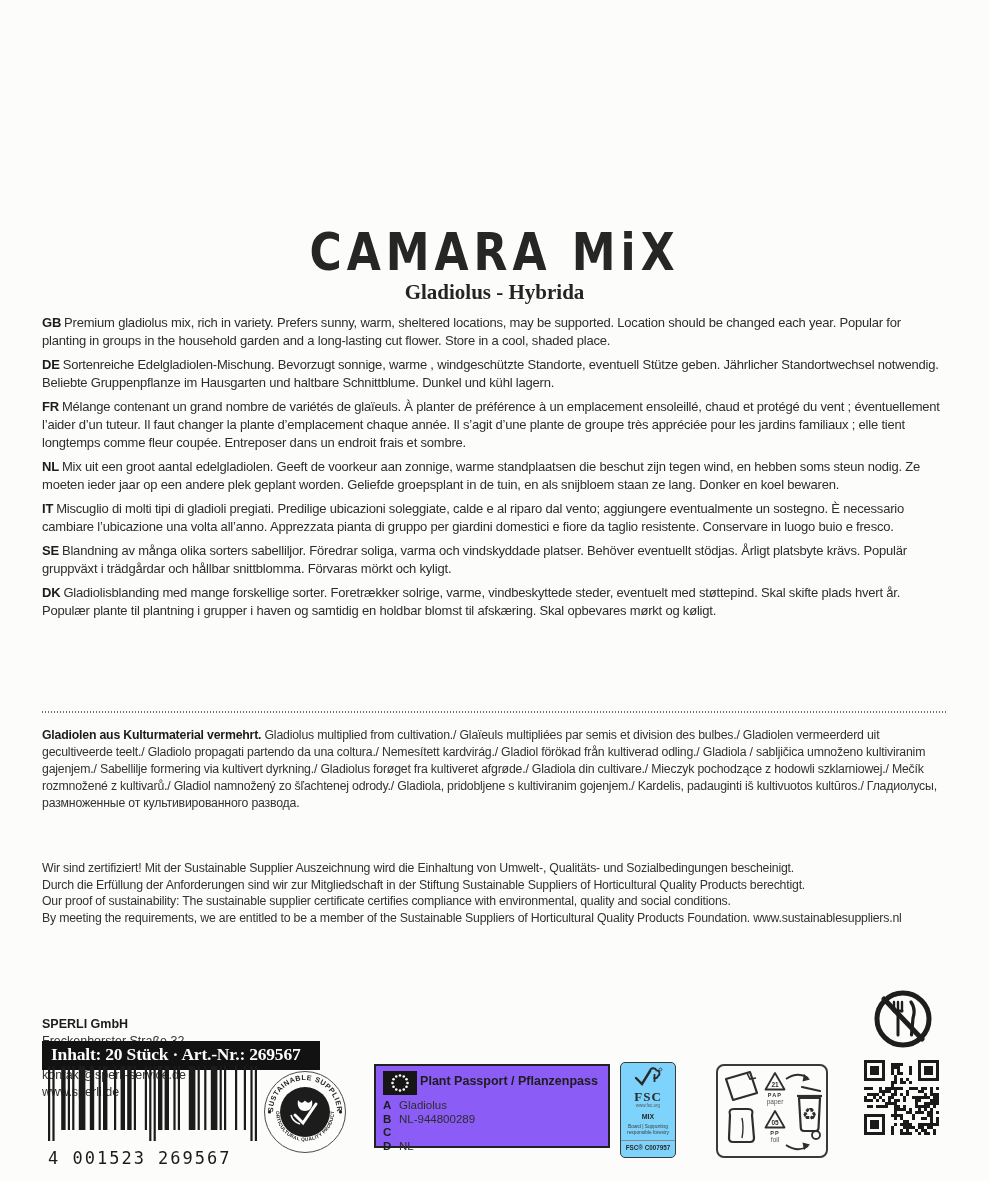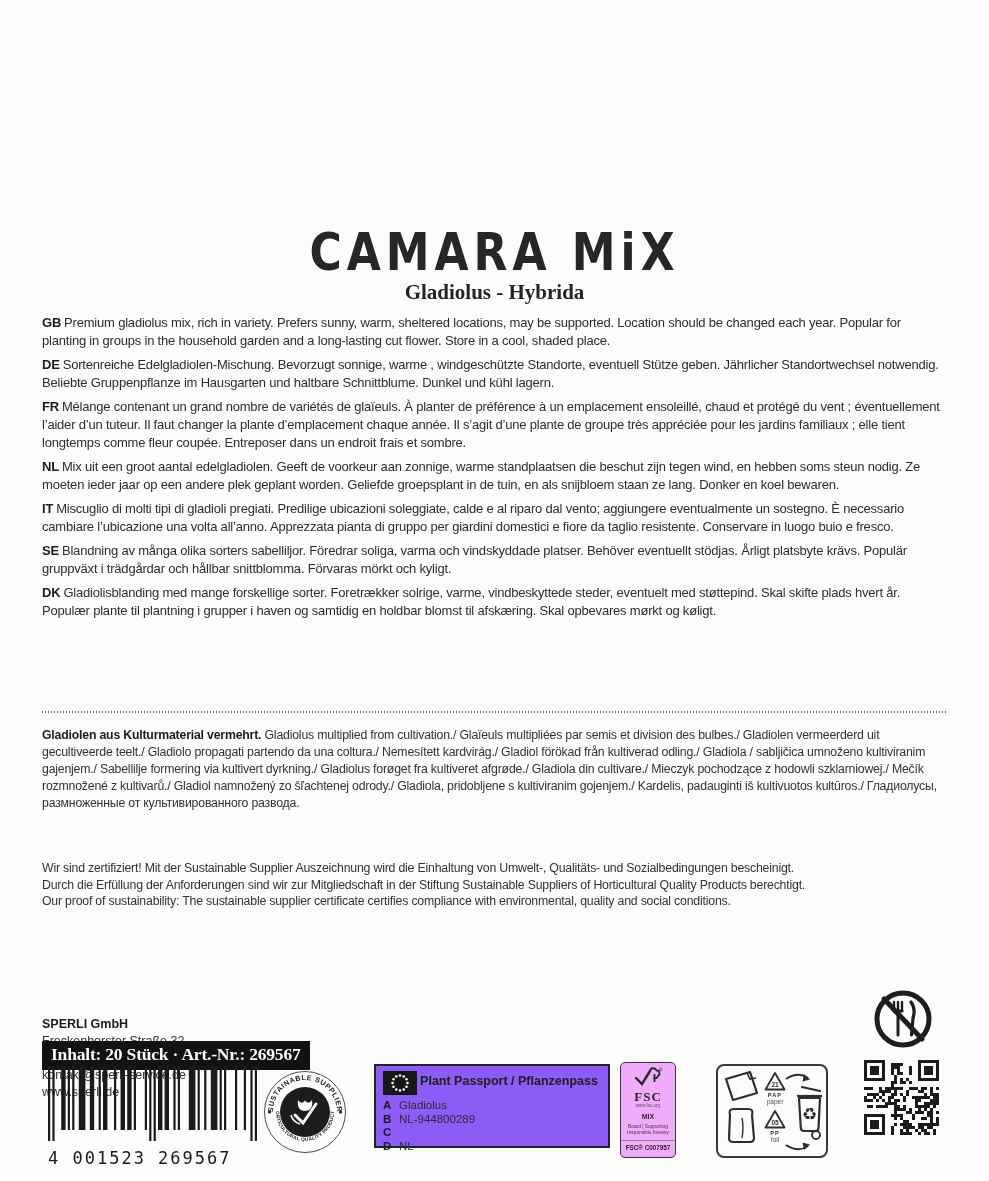--- a/index.html
+++ b/index.html
@@ -45,21 +45,21 @@
     font-size:12.3px; line-height:16.5px; letter-spacing:-0.2px; color:#333331;
   }
   
   .company{position:absolute; top:1016px; left:42px; font-size:12.5px; line-height:17px; color:#333331;}
   .company .name{font-weight:700; color:#1c1c1a;}
   
   .content-badge{
     position:absolute; top:1041px; left:42px;
     background:#121212; color:#fbfbf9;
     font-family:"Liberation Serif", serif; font-weight:700; font-size:17.5px;
-    letter-spacing:-0.2px; padding:3px 9px 5px 9px;
+    letter-spacing:-0.2px; padding:3px 19px 5px 9px;
   }
   
   .barcode{position:absolute; left:48px; top:1066px; width:230px;}
   .barcode-digits{
     margin-top:2px; font-family:"DejaVu Sans Mono", monospace;
     font-size:17px; letter-spacing:2px; color:#1b1b1b; white-space:pre;
   }
   .stamp{position:absolute; left:263px; top:1070px;}
   .passport{
     position:absolute; left:374px; top:1064px; width:236px; height:84px;
@@ -69,21 +69,21 @@
   .passport-header{display:flex; align-items:flex-start;}
   .passport-title{
     flex:1; text-align:center; font-weight:700; font-size:12.5px; color:#1d1d1b; padding-top:3px;
   }
   .passport-rows{margin-top:4px;}
   .passport-row{display:flex; font-size:11.5px; line-height:13.5px; color:#2d2d2b;}
   .passport-row .pkey{width:16px; font-weight:700; color:#1d1d1b;}
   .fsc{
     position:absolute; left:620px; top:1062px; width:56px; height:96px;
     border:1.5px solid #3a3a38; border-radius:5px; box-sizing:border-box;
-    text-align:center; padding-top:4px; color:#2a2a28; background:#f0abfc;
+    text-align:center; padding-top:4px; color:#2a2a28; background:#7dd3fc;
   }
   .fsc-name{font-family:"Liberation Serif", serif; font-weight:700; font-size:13px; letter-spacing:1px; line-height:12px;}
   .fsc-url{font-size:4.5px; color:#555553; line-height:6px;}
   .fsc-grade{font-weight:700; font-size:7px; margin-top:4px; line-height:8px;}
   .fsc-desc{font-size:4.8px; line-height:5.8px; margin-top:3px; color:#3c3c3a;}
   .fsc-license{font-weight:700; font-size:6.3px; margin-top:4px; border-top:1px solid #8a8a88; padding-top:3px;}
   .recycle-box{
     position:absolute; left:716px; top:1064px; width:112px; height:94px;
     border:2px solid #3a3a38; border-radius:8px; box-sizing:border-box; background:#fcfcfa;
   }
@@ -113,20 +113,21 @@
 
   <div class="propagation">
     <b>Gladiolen aus Kulturmaterial vermehrt.</b>
     <span>Gladiolus multiplied from cultivation./ Glaïeuls multipliées par semis et division des bulbes./ Gladiolen vermeerderd uit gecultiveerde teelt./ Gladiolo propagati partendo da una coltura./ Nemesített kardvirág./ Gladiol förökad från kultiverad odling./ Gladiola / sabljičica umnoženo kultiviranim gajenjem./ Sabellilje formering via kultivert dyrkning./ Gladiolus forøget fra kultiveret afgrøde./ Gladiola din cultivare./ Mieczyk pochodzące z hodowli szklarniowej./ Mečík rozmnožené z kultivarů./ Gladiol namnožený zo šľachtenej odrody./ Gladiola, pridobljene s kultiviranim gojenjem./ Kardelis, padauginti iš kultivuotos kultūros./ Гладиолусы, размноженные от культивированного развода.</span>
   </div>
 
   <div class="certification">
     <div>Wir sind zertifiziert! Mit der Sustainable Supplier Auszeichnung wird die Einhaltung von Umwelt-, Qualitäts- und Sozialbedingungen bescheinigt.</div>
     <div>Durch die Erfüllung der Anforderungen sind wir zur Mitgliedschaft in der Stiftung Sustainable Suppliers of Horticultural Quality Products berechtigt.</div>
     <div>Our proof of sustainability: The sustainable supplier certificate certifies compliance with environmental, quality and social conditions.</div>
+    <div>By meeting the requirements, we are entitled to be a member of the Sustainable Suppliers of Horticultural Quality Products Foundation. www.sustainablesuppliers.nl</div>
   </div>
 
   <div class="company">
     <div class="name">SPERLI GmbH</div>
     <div>Freckenhorster Straße 32</div>
     <div>48351 Everswinkel</div>
     <div>kontakt@sperli-service.de</div>
     <div>www.sperli.de</div>
   </div>
 

